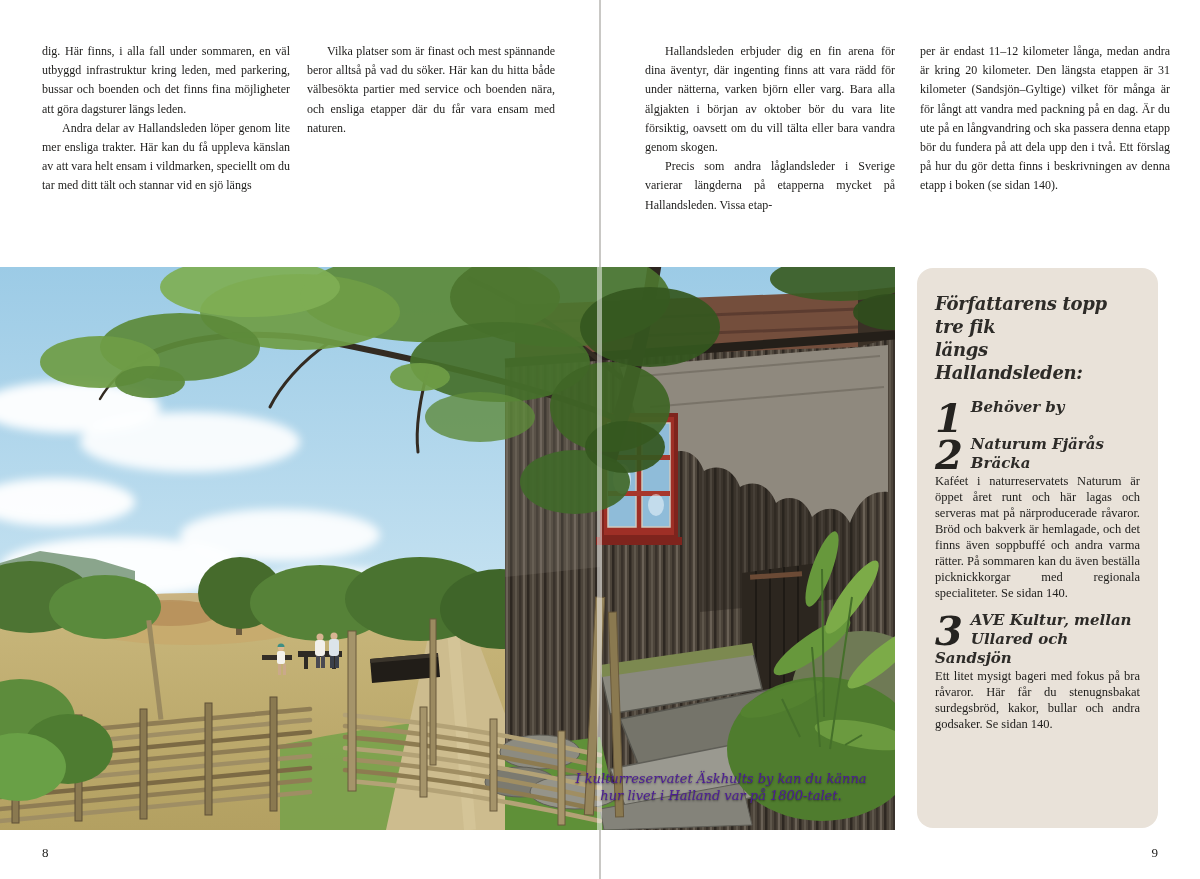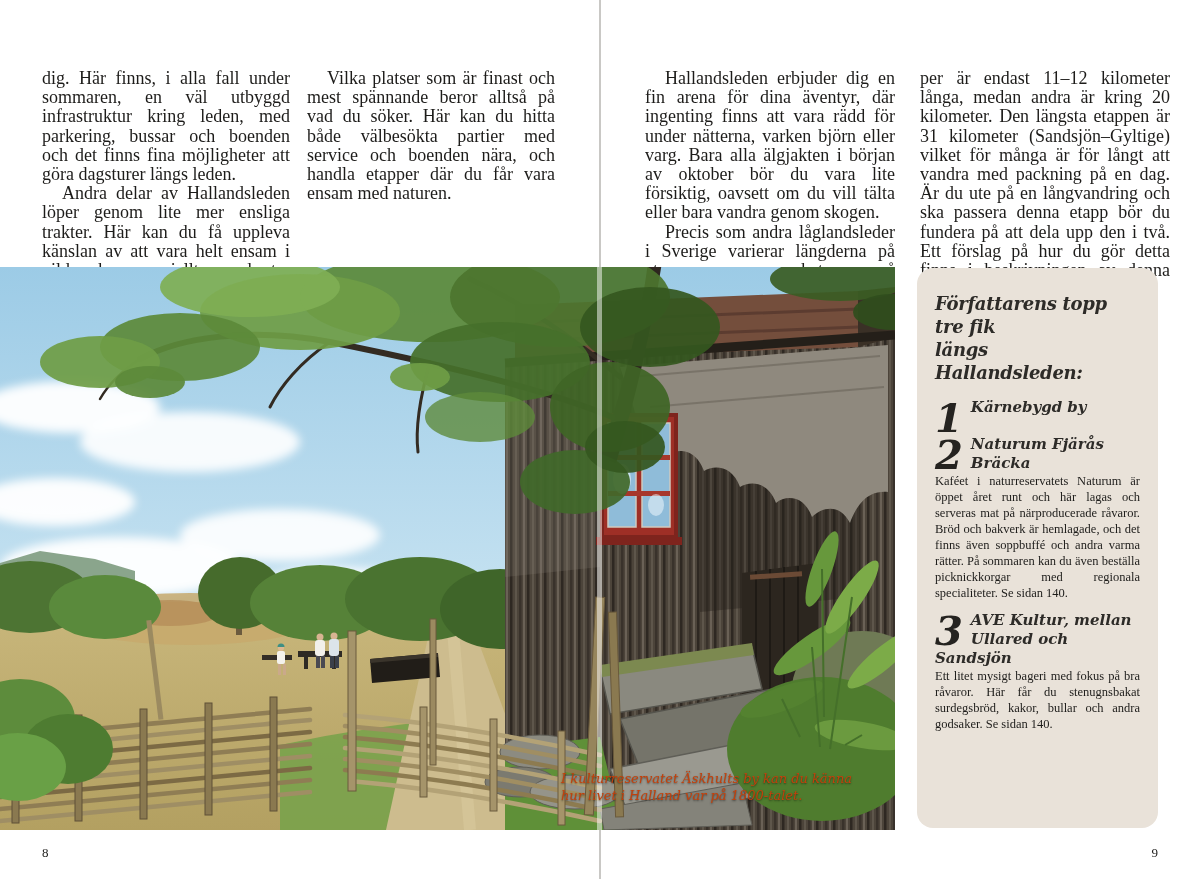--- a/index.html
+++ b/index.html
@@ -9,34 +9,34 @@
   }
   html,body{margin:0;padding:0;background:#fff;}
   .spread{position:relative;width:1200px;height:879px;background:#fff;overflow:hidden;
           font-family:"Liberation Serif",serif;color:var(--ink);}
   
   .spine{position:absolute;left:599px;width:2px;background:var(--spine);}
   .spine-top{top:0;height:267px;}
   .spine-bottom{top:830px;height:49px;}
   
   .col{position:absolute;top:42px;width:248px;height:228px;overflow:hidden;
-       font-size:18px;line-height:19.2px;text-align:justify;margin-top:27px;}
+       font-size:12px;line-height:19.2px;text-align:justify;}
   .col p{margin:0;}
   .col p.ind{text-indent:20px;}
   .col1{left:42px;}
   .col2{left:307px;}
   .col3{left:645px;width:250px;}
   .col4{left:920px;width:250px;}
   
   .photo{position:absolute;left:0;top:267px;width:895px;height:563px;margin:0;}
   .photo svg{display:block;width:895px;height:563px;}
   .gutter{position:absolute;left:597px;top:0;width:5px;height:563px;background:rgba(255,255,255,.5);}
-  .caption{position:absolute;right:14px;bottom:26px;width:320px;text-align:left;
+  .caption{position:absolute;right:14px;bottom:26px;width:320px;text-align:center;
            white-space:pre-line;font-family:"DejaVu Serif",serif;font-style:italic;
-           font-size:13px;line-height:17px;color:#c2410c;text-shadow:0 1px 2px rgba(0,0,0,.5);}
+           font-size:13px;line-height:17px;color:#4c1d95;text-shadow:0 1px 2px rgba(0,0,0,.5);}
   
   .tipbox{position:absolute;left:917px;top:268px;width:241px;height:560px;
           background:var(--sidebar-bg);border-radius:16px;box-sizing:border-box;
           padding:24px 18px 8px;overflow:hidden;}
   .tip-title{margin:0 0 14px;font-family:"DejaVu Serif",serif;font-style:italic;font-weight:700;
              font-size:18px;line-height:23px;color:#2d2b28;white-space:pre-line;letter-spacing:-0.3px;}
   .tip-item{clear:left;margin-bottom:10px;}
   .tip-num{float:left;font-family:"DejaVu Serif",serif;font-style:italic;font-weight:700;
            font-size:40px;line-height:34px;margin:3px 8px 0 0;color:#252320;}
   .tip-head{margin:0;font-family:"DejaVu Serif",serif;font-style:italic;font-weight:700;
@@ -53,21 +53,21 @@
 <div class="spread">
 
   <div class="spine spine-top"></div>
   <div class="spine spine-bottom"></div>
 
   <div class="col col1">
       <p>dig. Här finns, i alla fall under sommaren, en väl utbyggd infrastruktur kring leden, med parkering, bussar och boenden och det finns fina möjligheter att göra dagsturer längs leden.</p>
       <p class="ind">Andra delar av Hallandsleden löper genom lite mer ensliga trakter. Här kan du få uppleva känslan av att vara helt ensam i vildmarken, speciellt om du tar med ditt tält och stannar vid en sjö längs</p>
     </div>
   <div class="col col2">
-      <p class="ind">Vilka platser som är finast och mest spännande beror alltså på vad du söker. Här kan du hitta både välbesökta partier med service och boenden nära, och handla etapper där du får vara ensam med naturen.</p>
+      <p class="ind">Vilka platser som är finast och mest spännande beror alltså på vad du söker. Här kan du hitta både välbesökta partier med service och boenden nära, och ensliga etapper där du får vara ensam med naturen.</p>
     </div>
   <div class="col col3">
       <p class="ind">Hallandsleden erbjuder dig en fin arena för dina äventyr, där ingenting finns att vara rädd för under nätterna, varken björn eller varg. Bara alla älgjakten i början av oktober bör du vara lite försiktig, oavsett om du vill tälta eller bara vandra genom skogen.</p>
       <p class="ind">Precis som andra låglandsleder i Sverige varierar längderna på etapperna mycket på Hallandsleden. Vissa etap-</p>
     </div>
   <div class="col col4">
       <p>per är endast 11–12 kilometer långa, medan andra är kring 20 kilometer. Den längsta etappen är 31 kilometer (Sandsjön–Gyltige) vilket för många är för långt att vandra med packning på en dag. Är du ute på en långvandring och ska passera denna etapp bör du fundera på att dela upp den i två. Ett förslag på hur du gör detta finns i beskrivningen av denna etapp i boken (se sidan 140).</p>
     </div>
 
   <figure class="photo">
@@ -285,21 +285,21 @@
     <figcaption class="caption">I kulturreservatet Äskhults by kan du känna
 hur livet i Halland var på 1800-talet.</figcaption>
   </figure>
 
   <aside class="tipbox">
     <h2 class="tip-title">Författarens topp tre fik
 längs Hallandsleden:</h2>
     <div class="tip-items">
         <div class="tip-item">
           <span class="tip-num">1</span>
-          <h3 class="tip-head">Kärnebygd by</h3>
+          <h3 class="tip-head">Behöver by</h3>
         </div>
         <div class="tip-item">
           <span class="tip-num">2</span>
           <h3 class="tip-head">Naturum Fjärås Bräcka</h3>
           <p class="tip-body">Kaféet i naturreservatets Naturum är öppet året runt och här lagas och serveras mat på närproducerade råvaror. Bröd och bakverk är hemlagade, och det finns även soppbuffé och andra varma rätter. På sommaren kan du även beställa picknickkorgar med regionala specialiteter. Se sidan 140.</p>
         </div>
         <div class="tip-item">
           <span class="tip-num">3</span>
           <h3 class="tip-head">AVE Kultur, mellan Ullared och Sandsjön</h3>
           <p class="tip-body">Ett litet mysigt bageri med fokus på bra råvaror. Här får du stenugnsbakat surdegsbröd, kakor, bullar och andra godsaker. Se sidan 140.</p>

